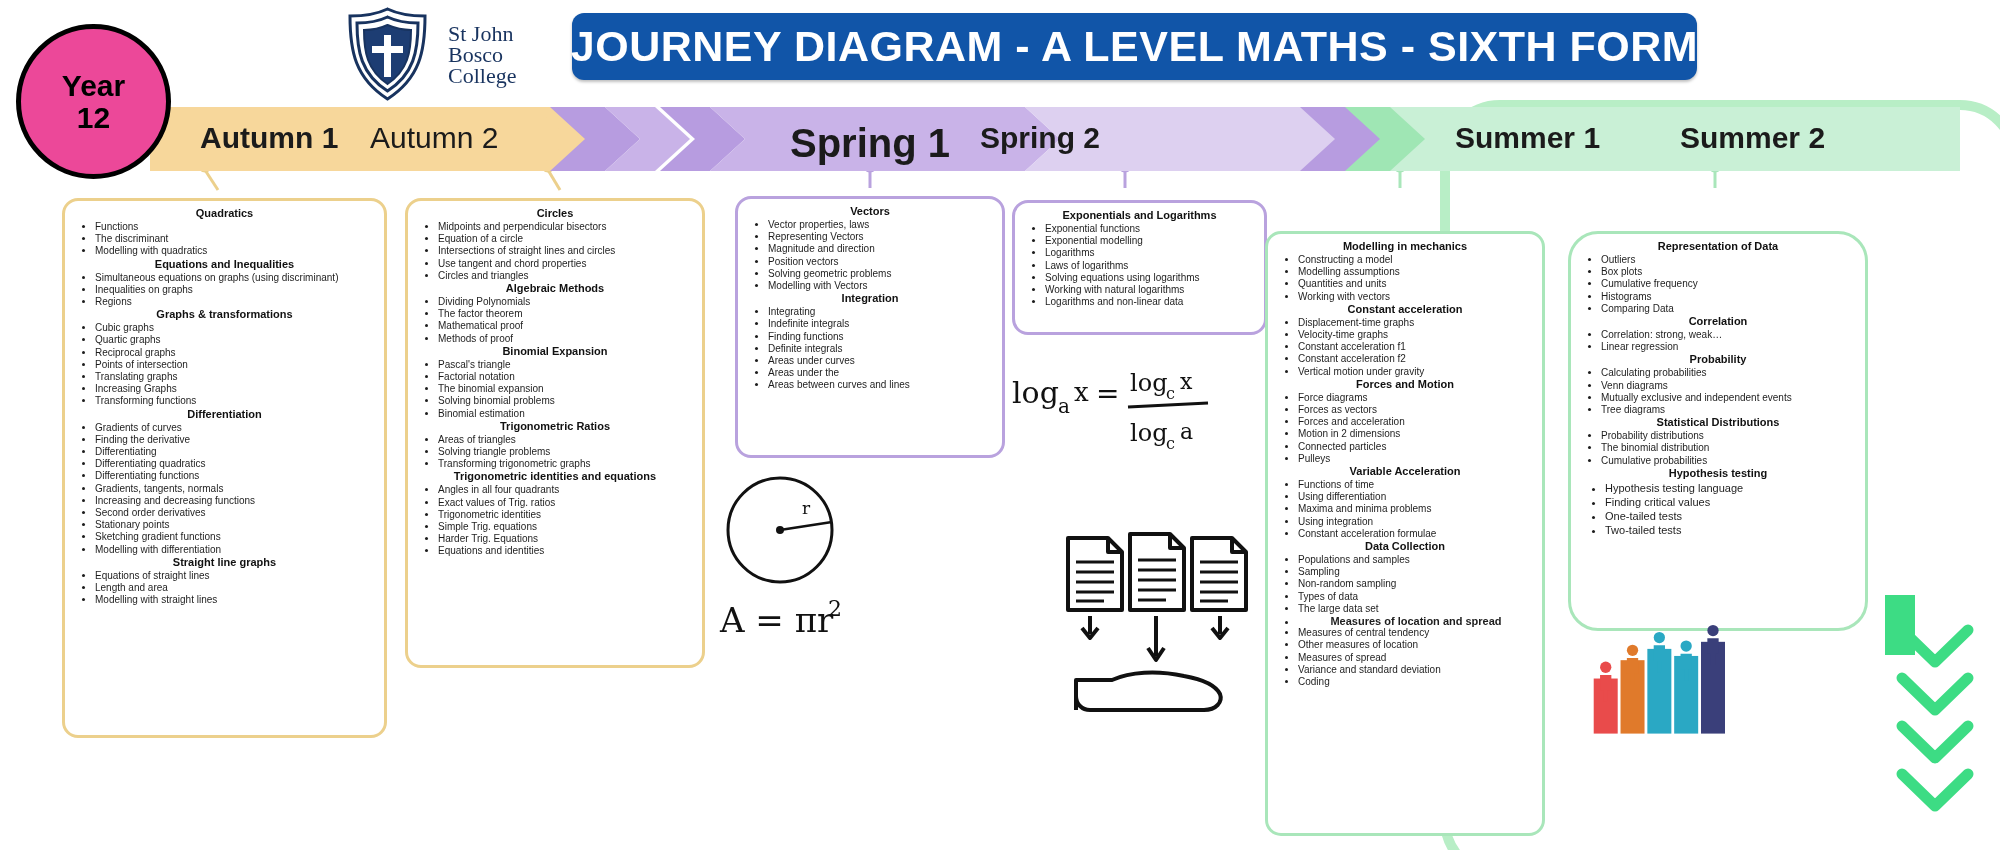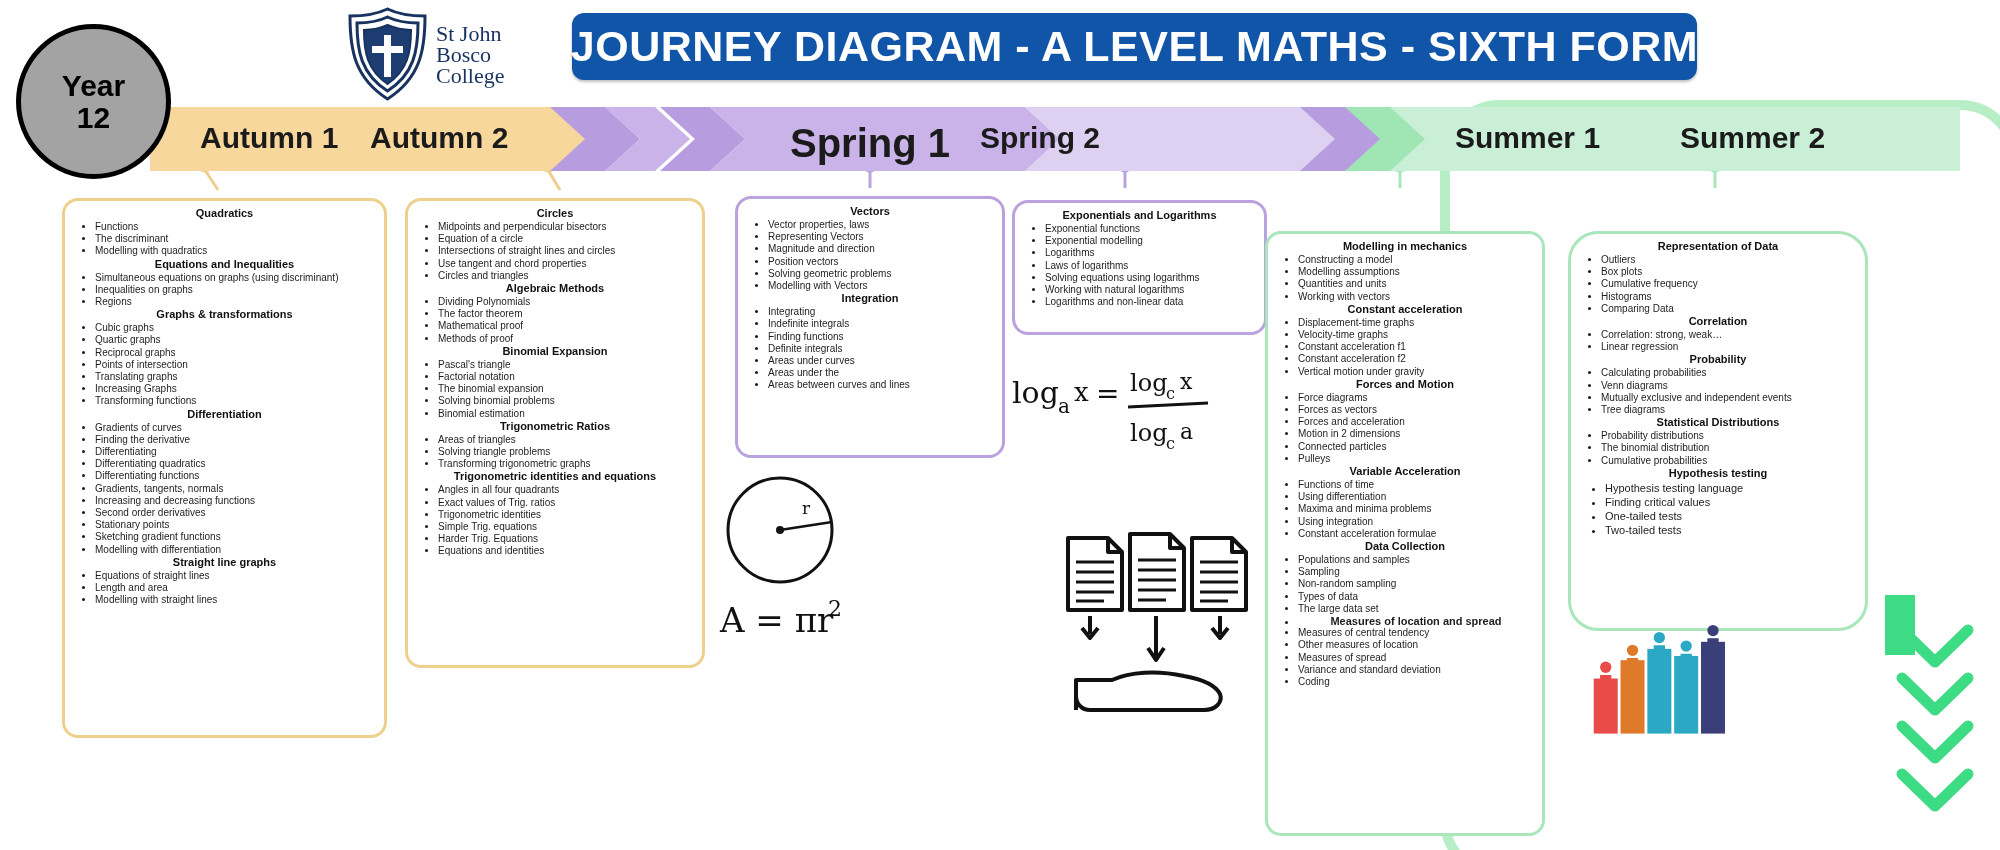--- a/index.html
+++ b/index.html
@@ -25,28 +25,28 @@
     box-shadow:0 2px 3px rgba(0,0,0,.25);
   }
   .title-banner .t{
     color:#ffffff;font-size:43px;font-weight:bold;letter-spacing:.5px;
     white-space:nowrap;font-family:"Liberation Sans",sans-serif;
   }
 
   .logo{position:absolute;left:345px;top:4px;width:225px;height:100px;display:flex;align-items:center;}
   .logo-shield{width:85px;height:96px;flex:none;}
   .logo-text{
-    margin-left:6px;color:#18335f;font-family:"Liberation Serif","DejaVu Serif",serif;
+    margin-left:18px;color:#18335f;font-family:"Liberation Serif","DejaVu Serif",serif;
     font-size:22px;line-height:21px;font-weight:normal;
   }
 
   
   .year-bubble{
     position:absolute;left:16px;top:24px;width:145px;height:145px;
-    border:5px solid #000;border-radius:50%;background:#a3a3a3;
+    border:5px solid #000;border-radius:50%;background:#ec4899;
     display:flex;flex-direction:column;align-items:center;justify-content:center;
     z-index:40;
   }
   .year-bubble .l1{font-size:30px;font-weight:bold;color:#000;line-height:32px;}
   .year-bubble .l2{font-size:30px;font-weight:bold;color:#000;line-height:32px;}
 
   
   .ribbon{position:absolute;left:150px;top:107px;width:1810px;height:64px;z-index:20;}
 
   
@@ -130,21 +130,21 @@
 
     <path d="M1150,0 H1200 L1235,32 L1200,64 H1150 L1185,32 Z" fill="#b79ce0"></path>
     <path d="M1195,0 H1245 L1280,32 L1245,64 H1195 L1230,32 Z" fill="#9fe6b4"></path>
     <path d="M1240,0 H1290 L1325,32 L1290,64 H1240 L1275,32 Z" fill="#c9f0d6"></path>
 
     <path d="M1285,0 H1810 V64 H1285 L1320,32 Z" fill="#c9f0d6"></path>
   </svg>
 
   <div style="position:absolute;left:150px;top:107px;width:1810px;height:64px;z-index:30;pointer-events:none;">
     <span class="lbl" style="position:absolute;left:50px;top:14px;font-size:30px;font-weight:bold;color:#1b1b1b;font-family:'Liberation Sans',sans-serif;">Autumn 1</span>
-    <span class="lbl" style="position:absolute;left:220px;top:14px;font-size:30px;font-weight:bold;color:#1b1b1b;font-family:'Liberation Sans',sans-serif;">Autumn 2</span>
+    <span class="lbl" style="position:absolute;left:220px;top:14px;font-size:30px;font-weight:normal;color:#1b1b1b;font-family:'Liberation Sans',sans-serif;">Autumn 2</span>
     <span class="lbl" style="position:absolute;left:640px;top:14px;font-size:40px;font-weight:bold;color:#1b1b1b;font-family:'Liberation Sans',sans-serif;">Spring 1</span>
     <span class="lbl" style="position:absolute;left:830px;top:14px;font-size:30px;font-weight:bold;color:#1b1b1b;font-family:'Liberation Sans',sans-serif;">Spring 2</span>
     <span class="lbl" style="position:absolute;left:1305px;top:14px;font-size:30px;font-weight:bold;color:#1b1b1b;font-family:'Liberation Sans',sans-serif;">Summer 1</span>
     <span class="lbl" style="position:absolute;left:1530px;top:14px;font-size:30px;font-weight:bold;color:#1b1b1b;font-family:'Liberation Sans',sans-serif;">Summer 2</span>
   </div>
 
   <svg class="art" style="left:0;top:160px;z-index:5;" width="2000" height="60" viewBox="0 0 2000 60">
     <g fill="none" stroke-width="3">
       <path d="M218,30 L205,10" stroke="#ecd08c"></path>
       <path d="M560,30 L548,10" stroke="#ecd08c"></path>

